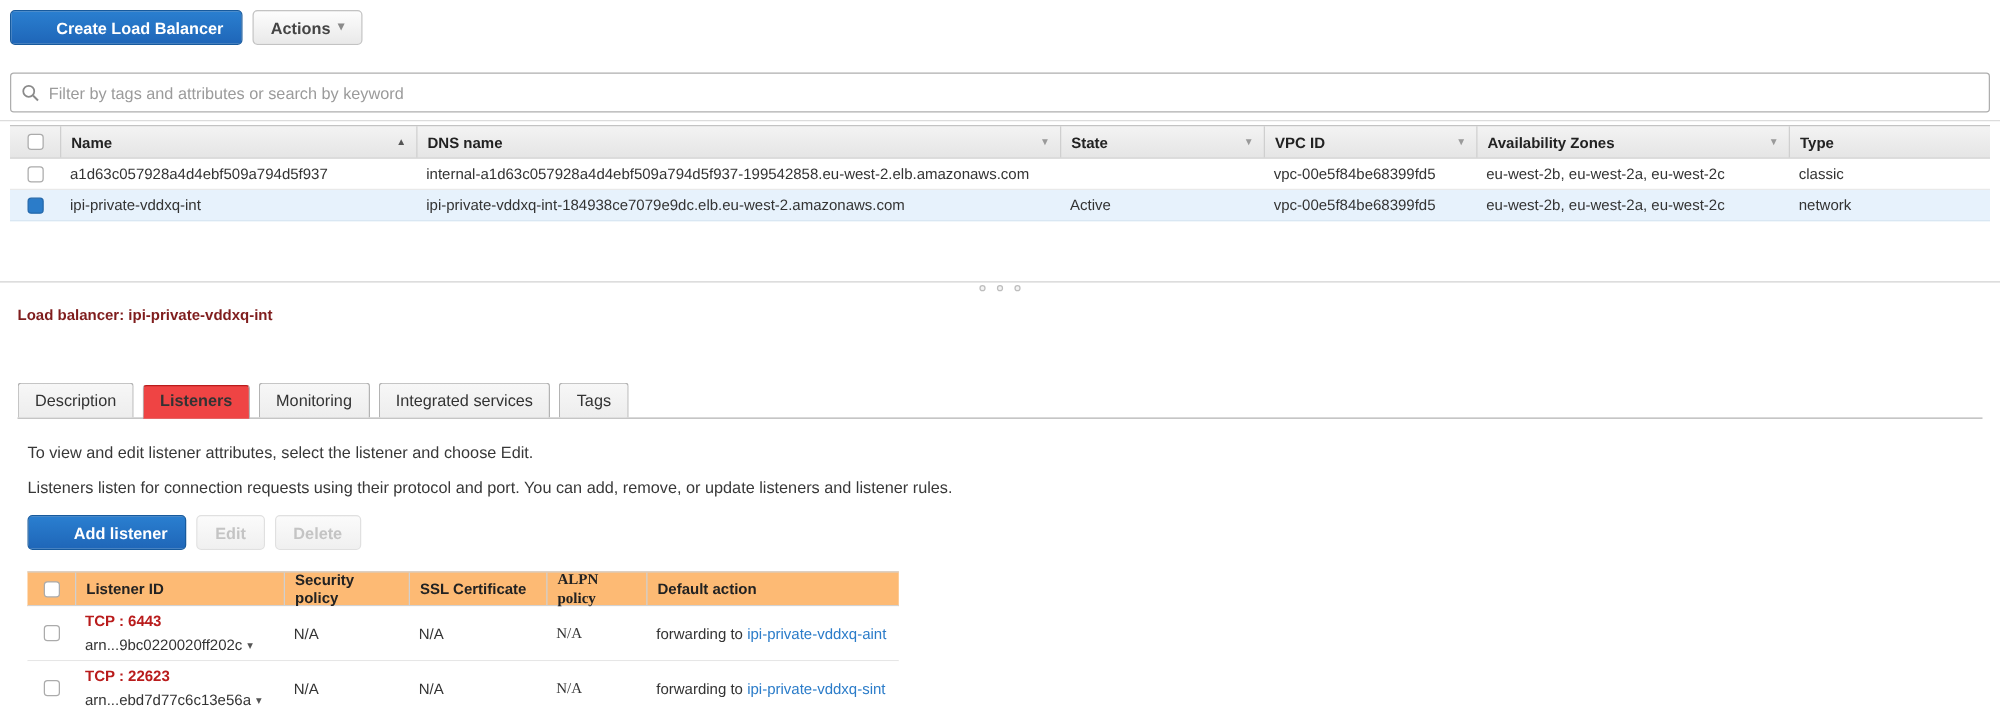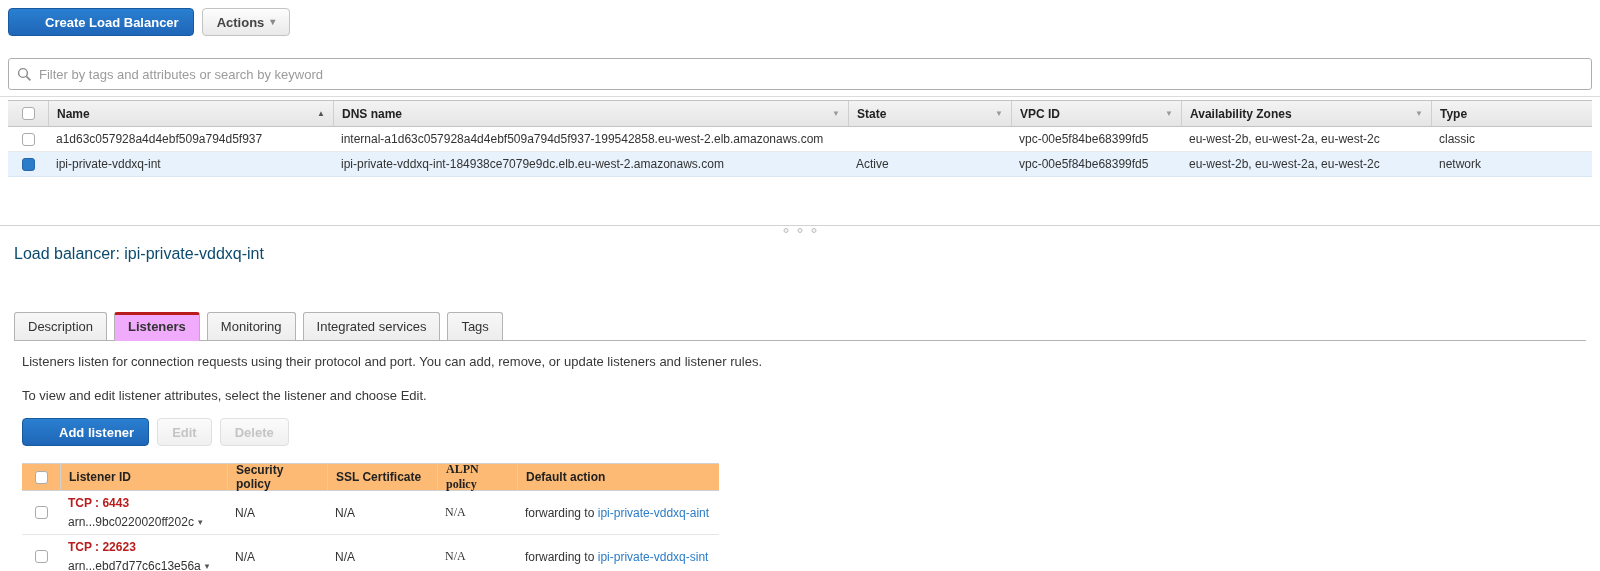--- a/index.html
+++ b/index.html
@@ -46,27 +46,27 @@
   .checkbox.checked { background:#2b7cc9; border-color:#2568aa; }
 
   
   .split { position:relative; margin-top:48px; border-top:1px solid #d2d2d2; height:10px; }
   .drag-handle { position:absolute; left:50%; top:2px; transform:translateX(-50%);
     display:flex; gap:9px; cursor:row-resize; }
   .drag-handle i { width:5px; height:5px; border:1px solid #bdbdbd; border-radius:50%; background:#f4f4f4; }
 
   
   .detail { padding:10px 14px 0 14px; }
-  .detail-heading { font-size:16px; font-weight:normal; color:#0c4a6e; }
+  .detail-heading { font-size:12px; font-weight:bold; color:#7f1d1d; }
 
   .tabs { display:flex; align-items:flex-end; border-bottom:1px solid #b3b3b3; margin-top:17px; padding-left:0; }
   .tab { border:1px solid #b3b3b3; border-bottom:none; border-radius:3px 3px 0 0;
     background:linear-gradient(#f7f7f7,#ededed); color:#333; font-size:13px;
     padding:6px 13px; margin-right:7px; cursor:pointer; }
-  .tab.active { background:#f0abfc; font-weight:bold; border-top:3px solid #b91c1c;
+  .tab.active { background:#ef4444; font-weight:bold; border-top:1px solid #b91c1c;
     padding-top:4px; margin-bottom:-1px; padding-bottom:7px;margin-top:32px; }
 
   .desc-text { font-size:13px; color:#383838; margin-top:13px; padding-left:8px; }
   .desc-text2 { margin-top:19px; }
 
   .listener-actions { display:flex; gap:8px; margin-top:15px; padding-left:8px; }
 
   
   .ls-table { margin:17px 0 0 8px; width:697px; font-size:12px; }
   .ls-head { display:flex; height:28px; align-items:center; background:#fdba74;
@@ -170,22 +170,22 @@
   <div class="detail-heading">Load balancer: ipi-private-vddxq-int</div>
 
   <div class="tabs">
     <div class="tab">Description</div>
     <div class="tab active">Listeners</div>
     <div class="tab">Monitoring</div>
     <div class="tab">Integrated services</div>
     <div class="tab">Tags</div>
   </div>
 
+  <p class="desc-text desc-text2">To view and edit listener attributes, select the listener and choose Edit.</p>
   <p class="desc-text">Listeners listen for connection requests using their protocol and port. You can add, remove, or update listeners and listener rules.</p>
-  <p class="desc-text desc-text2">To view and edit listener attributes, select the listener and choose Edit.</p>
 
   <div class="listener-actions">
     <button class="btn btn-primary">Add listener</button>
     <button class="btn btn-disabled" disabled="">Edit</button>
     <button class="btn btn-disabled" disabled="">Delete</button>
   </div>
 
   <div class="ls-table">
     <div class="ls-head">
       <div class="l0">

